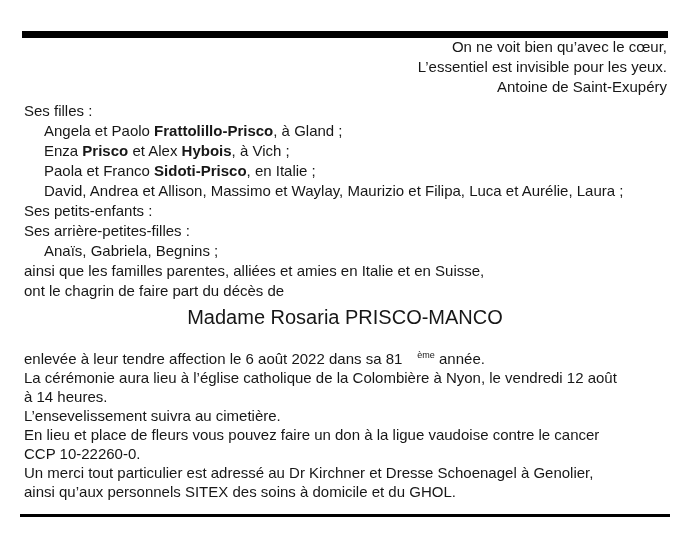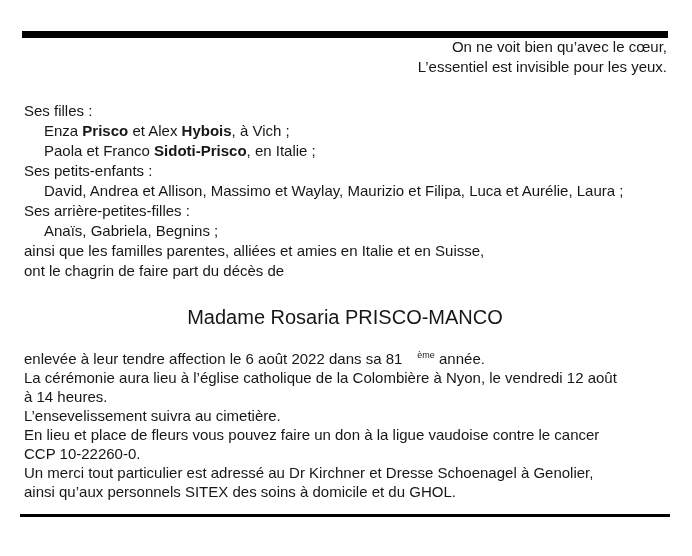--- a/index.html
+++ b/index.html
@@ -85,32 +85,34 @@
 </head>
 <body>
 
 <div class="page">
 
   <div class="rule-top"></div>
 
   <div class="quote">
     <div class="line">On ne voit bien qu’avec le cœur,</div>
     <div class="line">L’essentiel est invisible pour les yeux.</div>
+    <div class="line">Antoine de Saint-Exupéry</div>
   </div>
 
   <div class="family">
     <div class="line">Ses filles :</div>
 
+    <div class="line indent"><span>Angela et Paolo </span><span class="b">Frattolillo-Prisco</span><span>, à Gland ;</span></div>
 
     <div class="line indent"><span>Enza </span><span class="b">Prisco</span><span> et Alex </span><span class="b">Hybois</span><span>, à Vich ;</span></div>
 
     <div class="line indent"><span>Paola et Franco </span><span class="b">Sidoti-Prisco</span><span>, en Italie ;</span></div>
 
+    <div class="line indent">David, Andrea et Allison, Massimo et Waylay, Maurizio et Filipa, Luca et Aurélie, Laura ;</div>
     <div class="line">Ses petits-enfants :</div>
-    <div class="line indent">David, Andrea et Allison, Massimo et Waylay, Maurizio et Filipa, Luca et Aurélie, Laura ;</div>
     <div class="line">Ses arrière-petites-filles :</div>
     <div class="line indent">Anaïs, Gabriela, Begnins ;</div>
     <div class="line">ainsi que les familles parentes, alliées et amies en Italie et en Suisse,</div>
     <div class="line">ont le chagrin de faire part du décès de</div>
   </div>
 
   <div class="title">Madame Rosaria PRISCO-MANCO</div>
 
   <div class="details">
     <div class="line"><span>enlevée à leur tendre affection le 6 août 2022 dans sa 81</span><sup class="ord">ème</sup><span> année.</span></div>

